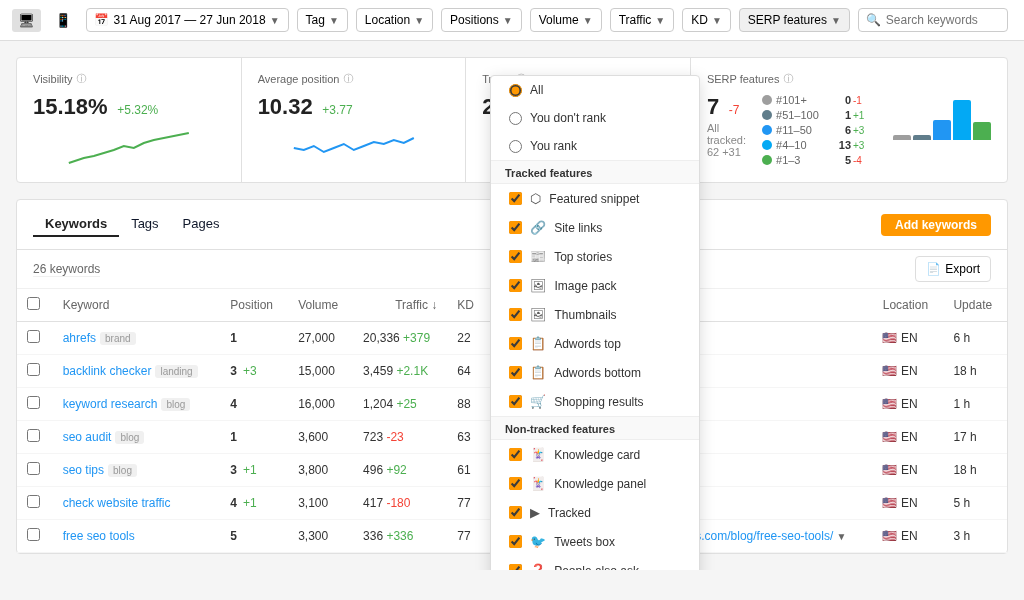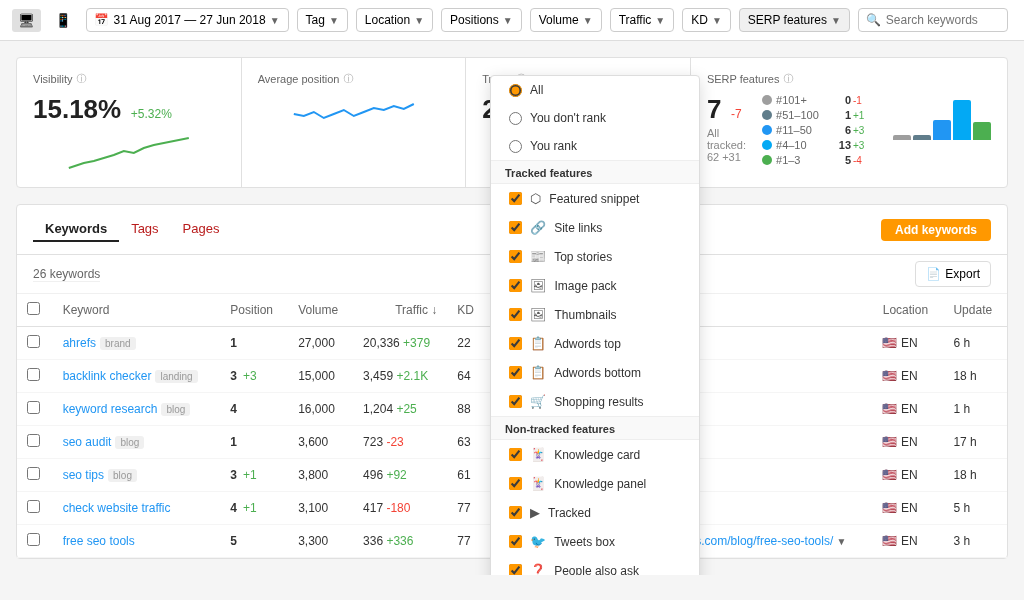--- a/index.html
+++ b/index.html
@@ -57,21 +57,21 @@
       overflow: hidden;
     }
     .stat-card {
       flex: 1;
       padding: 14px 16px;
       border-right: 1px solid #e0e0e0;
     }
     .stat-card:last-child { border-right: none; }
     .stat-label { font-size: 11px; color: #666; margin-bottom: 8px; display: flex; align-items: center; gap: 4px; }
     .stat-label .info { color: #aaa; font-size: 10px; }
-    .stat-value { font-size: 26px; font-weight: 600; color: #222; }
+    .stat-value { font-size: 22px; font-weight: 600; color: #222; }
     .stat-change { font-size: 12px; margin-left: 6px; }
     .pos { color: #4caf50; }
     .neg { color: #f44336; }
     .stat-sub { font-size: 11px; color: #888; margin-top: 2px; }
     .mini-chart { height: 40px; margin-top: 8px; }
     .mini-chart svg { width: 100%; height: 40px; }
 
     
     .serp-card {
       flex: 1;
@@ -107,21 +107,21 @@
       display: flex;
       align-items: center;
       justify-content: space-between;
     }
     .kw-tabs { display: flex; gap: 0; }
     .kw-tab {
       padding: 4px 12px;
       font-size: 13px;
       cursor: pointer;
       border-bottom: 2px solid transparent;
-      color: #b91c1c;
+      color: #0f172a;
     }
     .kw-tab.active { color: #222; border-bottom-color: #222; font-weight: 600; }
     .add-kw-btn {
       background: #ff9800;
       color: #fff;
       border: none;
       border-radius: 4px;
       padding: 4px 14px;
       font-size: 12px;
       cursor: pointer;
@@ -262,20 +262,24 @@
         <svg viewBox="0 0 120 40">
           <polyline points="0,35 15,30 25,28 35,25 45,22 55,18 65,20 75,15 85,12 95,10 105,8 115,6 120,5" fill="none" stroke="#4caf50" stroke-width="2"></polyline>
         </svg>
       </div>
     </div>
 
     <div class="stat-card">
       <div class="stat-label">
         <span>Average position</span>
         <span class="info">ⓘ</span>
+      </div>
+      <div>
+        <span class="stat-value">10.32</span>
+        <span class="stat-change pos">+3.77</span>
       </div>
       <div class="mini-chart">
         <svg viewBox="0 0 120 40">
           <polyline points="0,20 10,22 20,18 30,24 40,20 50,16 60,22 70,18 80,14 90,16 100,12 110,15 120,10" fill="none" stroke="#2196f3" stroke-width="2"></polyline>
         </svg>
       </div>
     </div>
 
     <div class="stat-card">
       <div class="stat-label">

